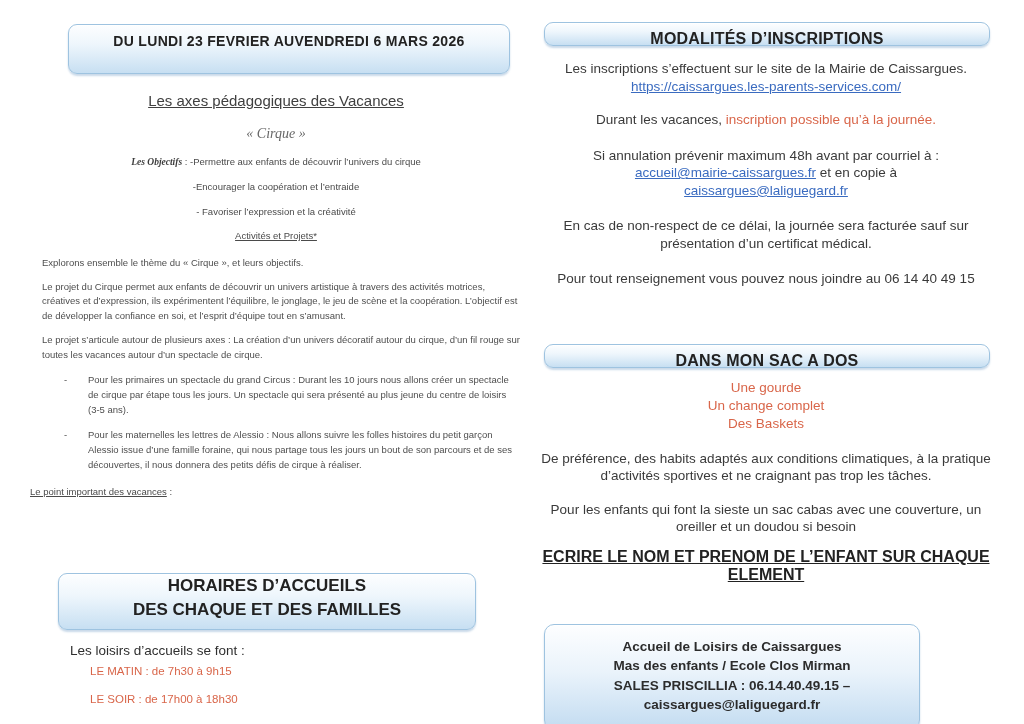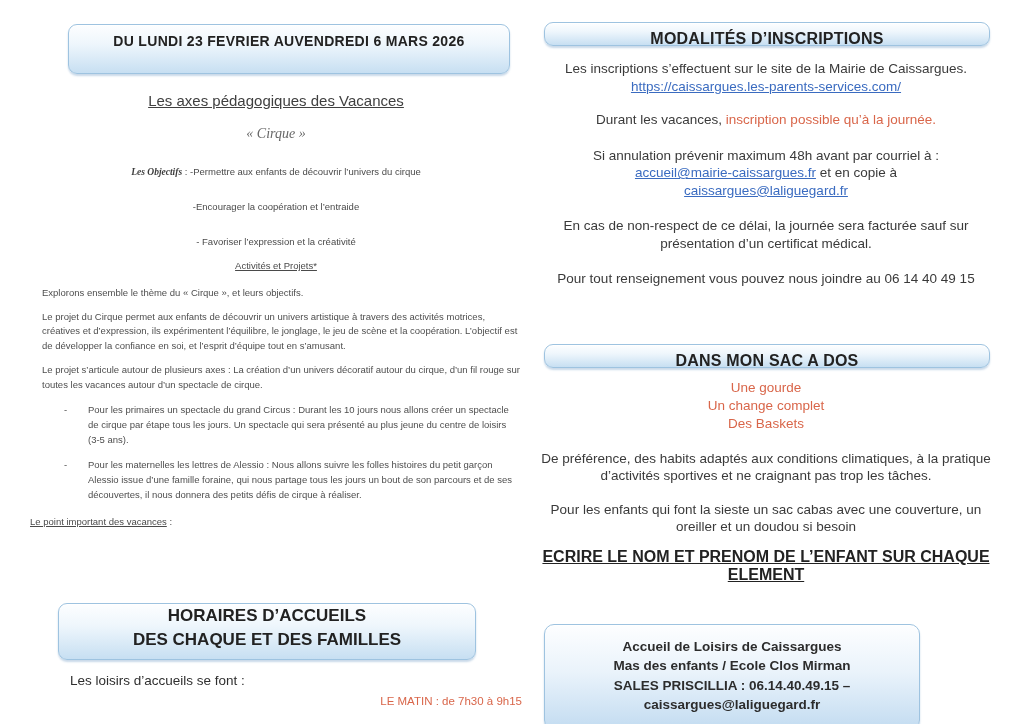--- a/index.html
+++ b/index.html
@@ -39,21 +39,21 @@
     text-decoration: underline;
   }
   .theme {
     margin-top: 17px; text-align: center;
     font-family: "Liberation Serif", serif; font-style: italic;
     font-size: 14px; color: #666;
   }
   .center-small {
     text-align: center; font-size: 9.5px; color: #4a4a4a;
   }
-  .obj-line { margin-top: 24px; }
+  .obj-line { margin-top: 14px; }
   .obj-label {
     font-family: "Liberation Serif", serif;
     font-style: italic; font-weight: bold; color: #3c3c3c;
   }
   .activites { margin-top: 13px; text-decoration: underline; }
   .para {
     margin: 9px 0 0 12px; width: 480px;
     font-size: 9.5px; line-height: 1.55; color: #4e4e4e;
     text-align: left;
   }
@@ -70,21 +70,21 @@
     margin-top: 76px; margin-left: 28px; width: 418px;
     padding: 0 0 6px 0;
     font-size: 17px; line-height: 1.45;
   }
   .horaires-intro {
     margin: 13px 0 0 40px;
     font-size: 13.5px; color: #2f2f2f;
   }
   .time-line {
     margin-top: 7px; margin-left: 60px; width: 432px;
-    text-align: right; font-size: 11.5px; color: var(--accent-orange);
+    text-align: left; font-size: 11.5px; color: var(--accent-orange);
   }
   .time-line.soir { margin-top: 16px; }
 
   .right-banner {
     margin-left: 4px; width: 446px; height: 24px;
     font-size: 16px; line-height: 31px; letter-spacing: .2px;
   }
   .rtext {
     text-align: center; font-size: 13.5px; line-height: 1.3; color: #3a3a3a;
   }

